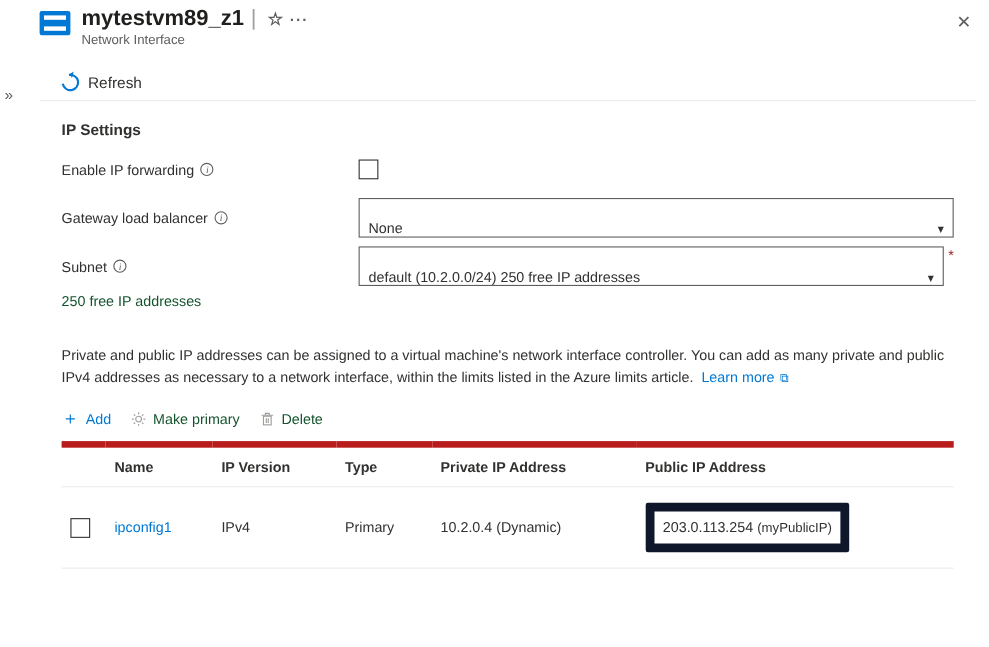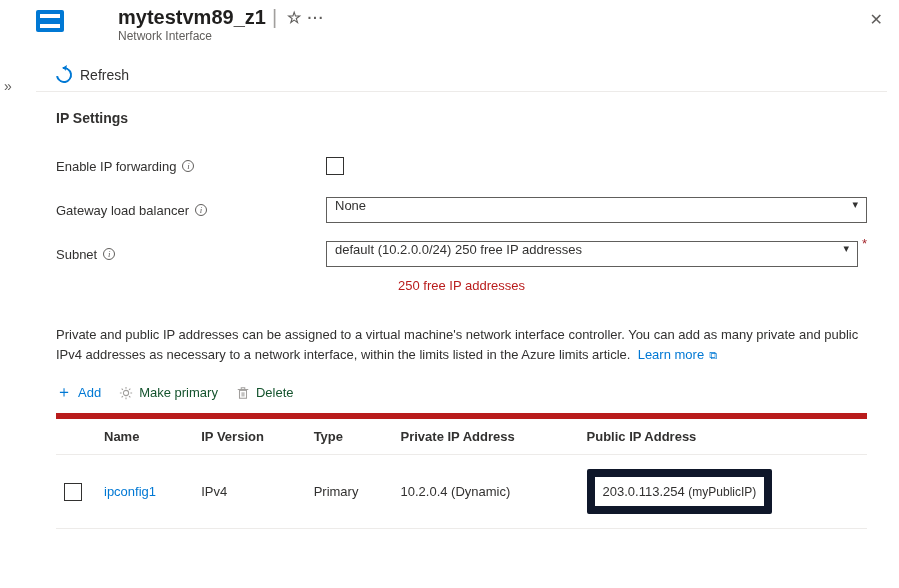--- a/index.html
+++ b/index.html
@@ -48,21 +48,21 @@
     height: 4px;
     background: #fff;
   }
   .res-icon::after {
     content: "";
     position: absolute;
     left: 4px; right: 4px; bottom: 4px;
     height: 4px;
     background: #fff;
   }
-  .title-block { flex: 1; margin-left: 44px; }
+  .title-block { flex: 1; }
   .title-line {
     display: flex;
     align-items: center;
     gap: 6px;
     font-size: 20px;
     font-weight: 600;
     color: #201f1e;
   }
   .title-sep { color: #a19f9d; font-weight: 400; }
   .title-sub { font-weight: 400; color: #323130; }
@@ -93,21 +93,21 @@
   .refresh-icon::after{
     content:"";
     position:absolute;
     top:-3px; left:-2px;
     border:3px solid transparent;
     border-right-color:#0078d4;
     transform: rotate(-20deg);
   }
   hr.sep { border: none; border-top: 1px solid #edebe9; margin: 8px 0 0 0;}
   .content { padding: 0 20px 0 20px; }
-  .section-title { font-weight: 700; margin-top: 18px; margin-bottom: 18px; font-size: 14px;}
+  .section-title { font-weight: 700; margin-top: 18px; margin-bottom: 6px; font-size: 14px;}
   .form-row {
     display: flex;
     align-items: center;
     min-height: 44px;
   }
   .form-label {
     width: 270px;
     display: flex;
     align-items: center;
     gap: 6px;
@@ -129,39 +129,39 @@
   }
   .checkbox {
     width: 18px; height: 18px;
     border: 1px solid #323130;
     background: #fff;
   }
   .link { color: #0078d4; cursor: pointer; }
   .select {
     flex: 1;
     border: 1px solid #605e5c;
-    height: 26px;
-    display: flex;
-    align-items: flex-start;
+    height: 36px;
+    display: flex;
+    align-items: flex-end;
     padding: 0 8px;
     background: #fff;
     cursor: pointer;
     justify-content: space-between;
     max-width: 560px;
     font-size: 13px;
   }
   .chev {
     font-size: 11px;
     color: #323130;
   }
   .required { color: #a4262c; margin-left: 4px; align-self: flex-start; margin-top:4px;}
   .hint-right {
-    text-align: center;
-    font-size: 13px;
-    color: #b91c1c;
+    text-align: left;
+    font-size: 13px;
+    color: #14532d;
     margin-top: 2px;
     max-width: 840px;
   }
   .desc {
     margin-top: 32px;
     font-size: 13px;
     color: #323130;
     line-height: 1.5;
     max-width: 840px;
   }

